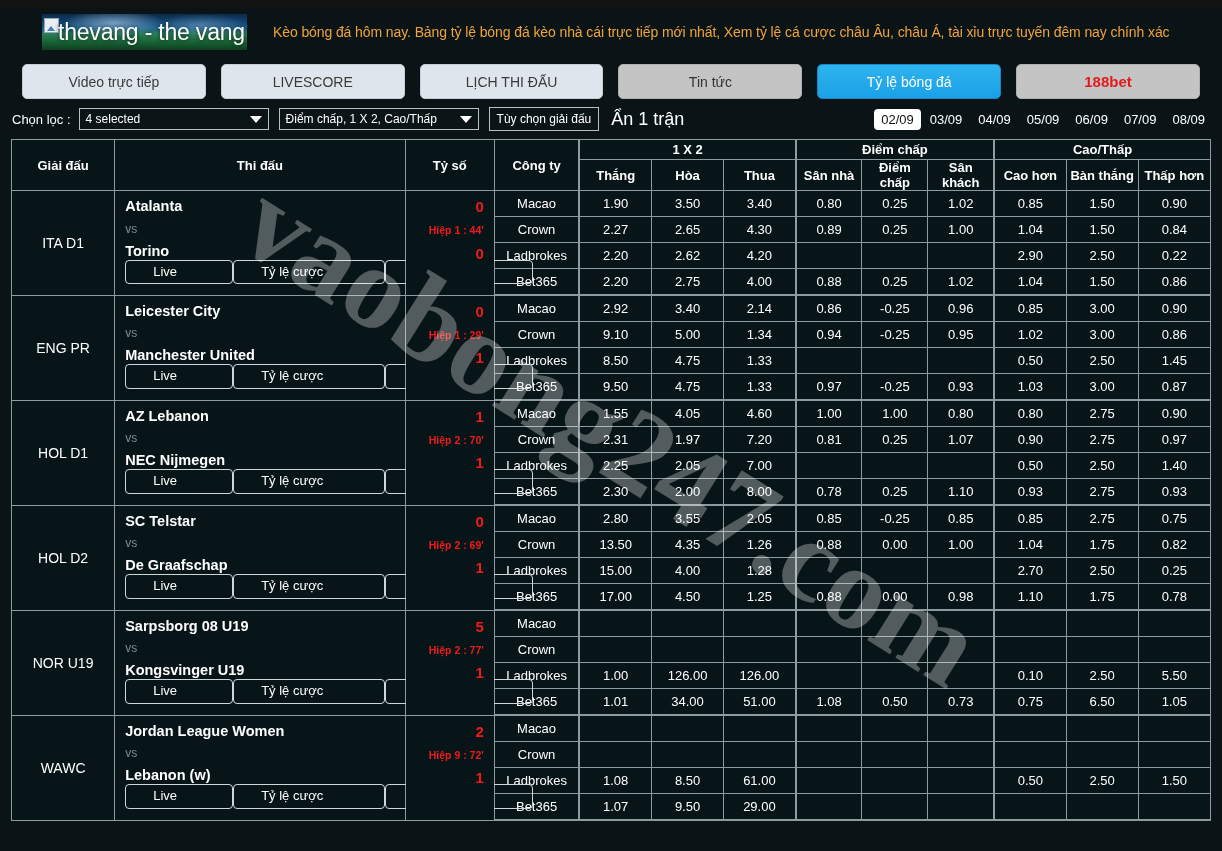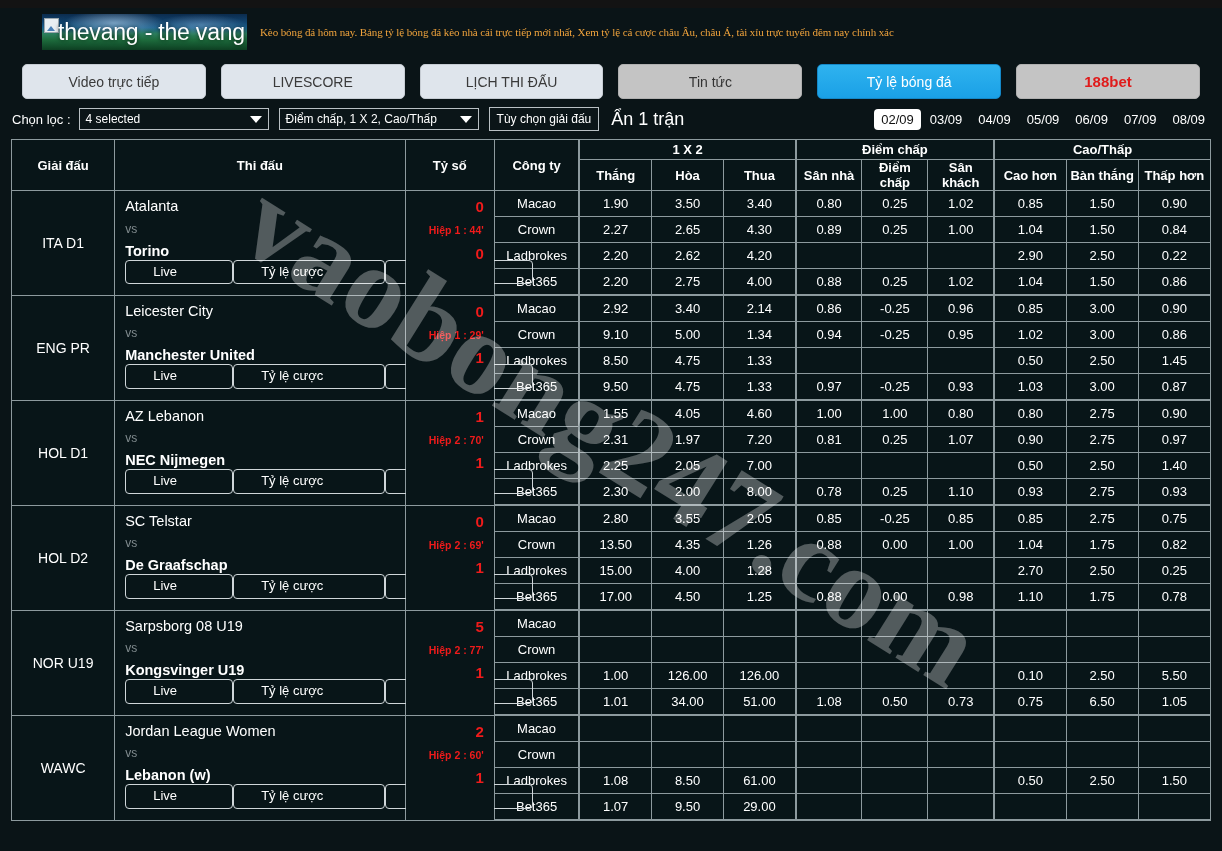--- a/index.html
+++ b/index.html
@@ -60,26 +60,25 @@
   }
   .logo .ltext{
     position:relative;z-index:3;
     font-size:23px;color:#fff;
     white-space:nowrap;
     padding-left:16px;
     text-shadow:0 0 4px rgba(0,0,0,.7);
     letter-spacing:-0.2px;
   }
   .tagline{
-    margin-left:13px;
+    margin-left:26px;
     color:#f0a33c;
-    font-size:11px;
+    font-size:14px;
     white-space:nowrap;
     letter-spacing:-0.1px;
-    font-family:Liberation Serif, serif;
   }
   
   .nav{
     display:flex;gap:15px;
     padding:8px 22px 0 22px;
     box-sizing:border-box;
   }
   .navbtn{
     height:35px;
     flex:1 1 0;
@@ -168,21 +167,21 @@
   .c-comp{width:85px;}
   .c-o{width:72px;}
   .c-h{width:66px;}
   .c-t{width:72px;}
 
   td.league{font-size:14px;vertical-align:middle;}
   td.matchcell{
     padding:0;vertical-align:top;position:relative;height:100px;
   }
   .mc{position:relative;height:100px;box-sizing:border-box;padding:6px 4px 0 10px;text-align:left;}
-  .team{font-size:14.5px;font-weight:normal;color:#fff;line-height:1;padding-top:2px;}
+  .team{font-size:14.5px;font-weight:bold;color:#fff;line-height:1;padding-top:2px;}
   .vs{font-size:12px;color:#808b8e;line-height:1;padding:9px 0 9px 0;}
   .team2{font-size:14.5px;font-weight:bold;color:#fff;line-height:1;}
   .btnrow{position:absolute;left:10px;bottom:7px;width:272px;display:flex;justify-content:space-between;}
   .minibtn{
     border:1px solid #cfd6d9;border-radius:4px;background:transparent;color:#fff;
     font-size:13px;padding:3px 27px;cursor:pointer;line-height:1.25;
   }
   .minibtn.w1{min-width:52px;}
   .minibtn.w2{min-width:96px;}
   .minibtn.w3{min-width:92px;}
@@ -655,21 +654,21 @@
                 <div class="btnrow">
                   <span class="minibtn w1">Live</span>
                   <span class="minibtn w2">Tỷ lệ cược</span>
                   <span class="minibtn w3">Thông tin</span>
                 </div>
               </div>
             </td>
             <td rowspan="4" class="scorecell">
               <div class="sc">
                 <div class="sgoal">2</div>
-                <div class="smin">Hiệp 2 : 60'</div>
+                <div class="smin">Hiệp 9 : 72'</div>
                 <div class="sgoal2">1</div>
               </div>
             </td>
             <td class="comp">Macao</td>
             <td class="num thickL"></td>
             <td class="num"></td>
             <td class="num"></td>
             <td class="num thickL"></td>
             <td class="num"></td>
             <td class="num"></td>

